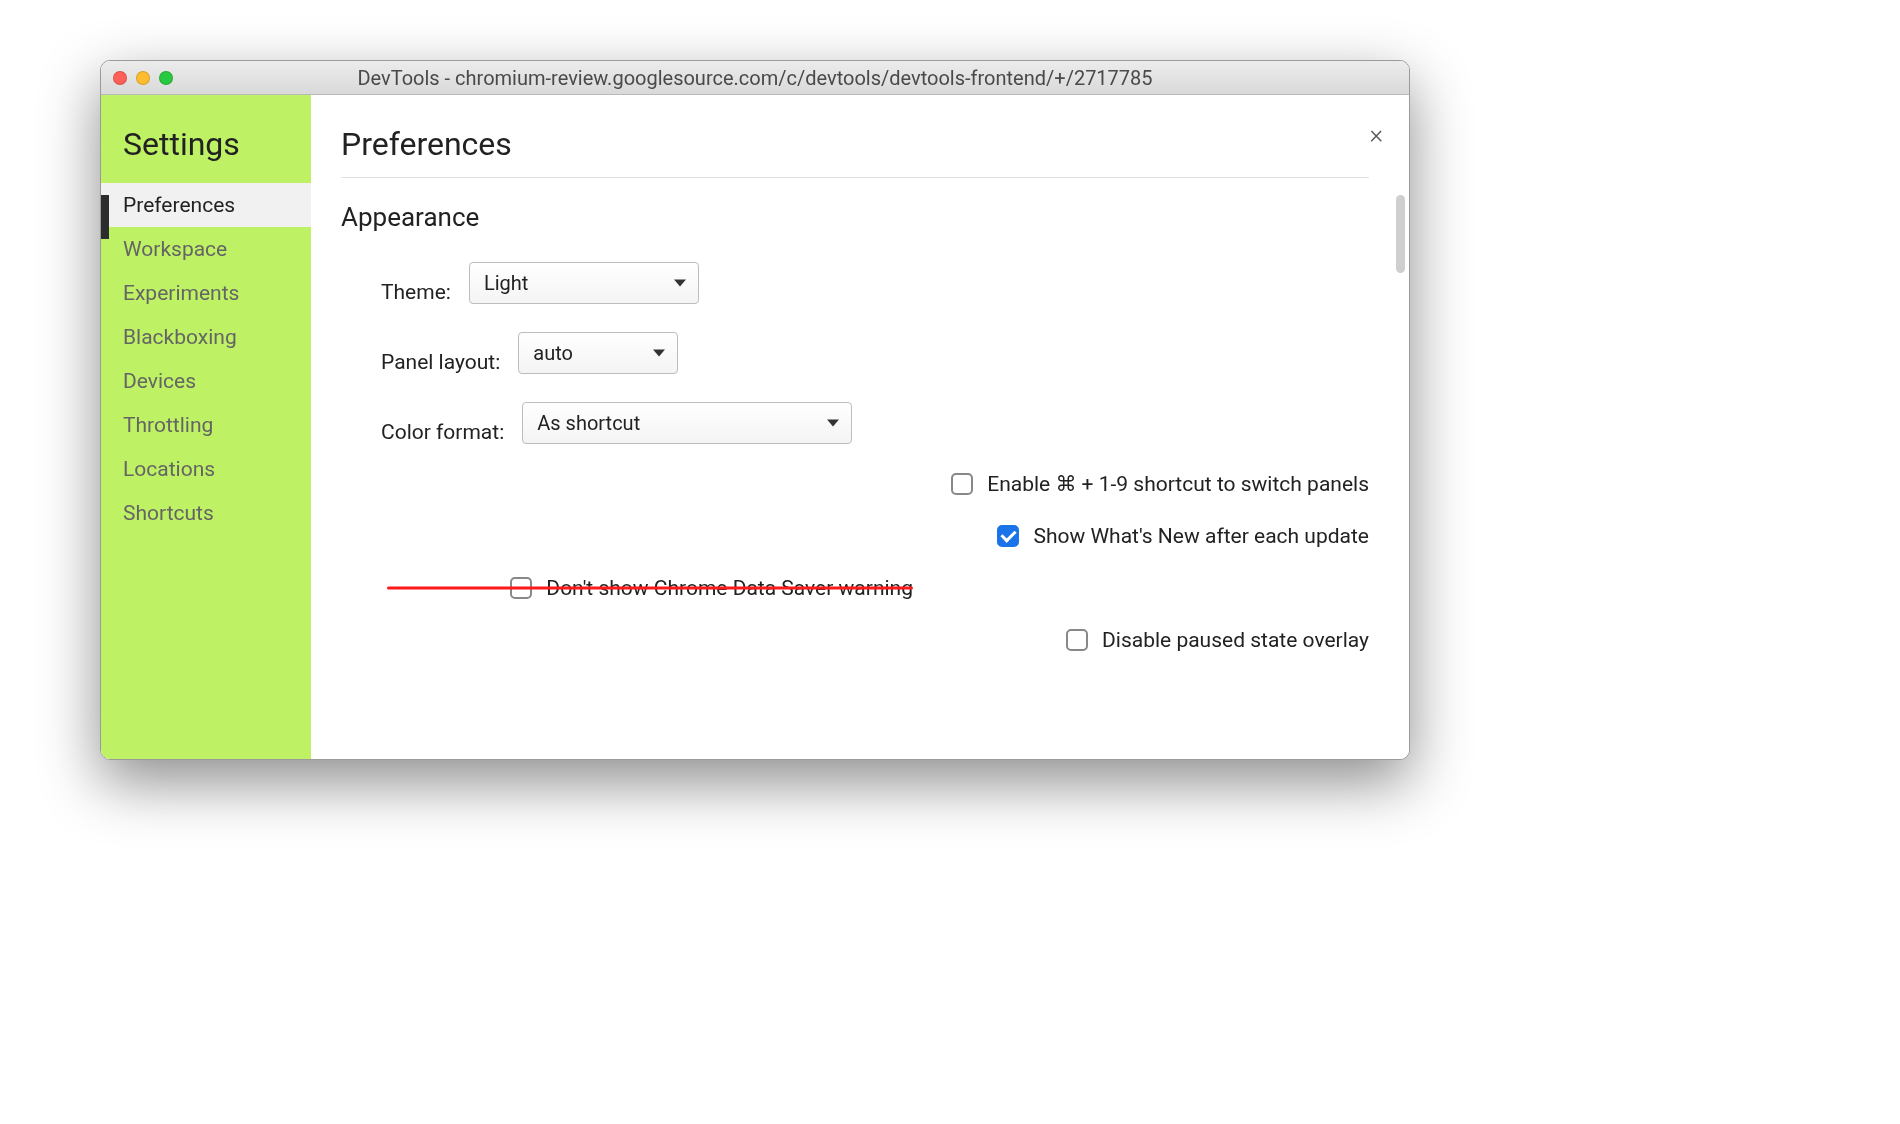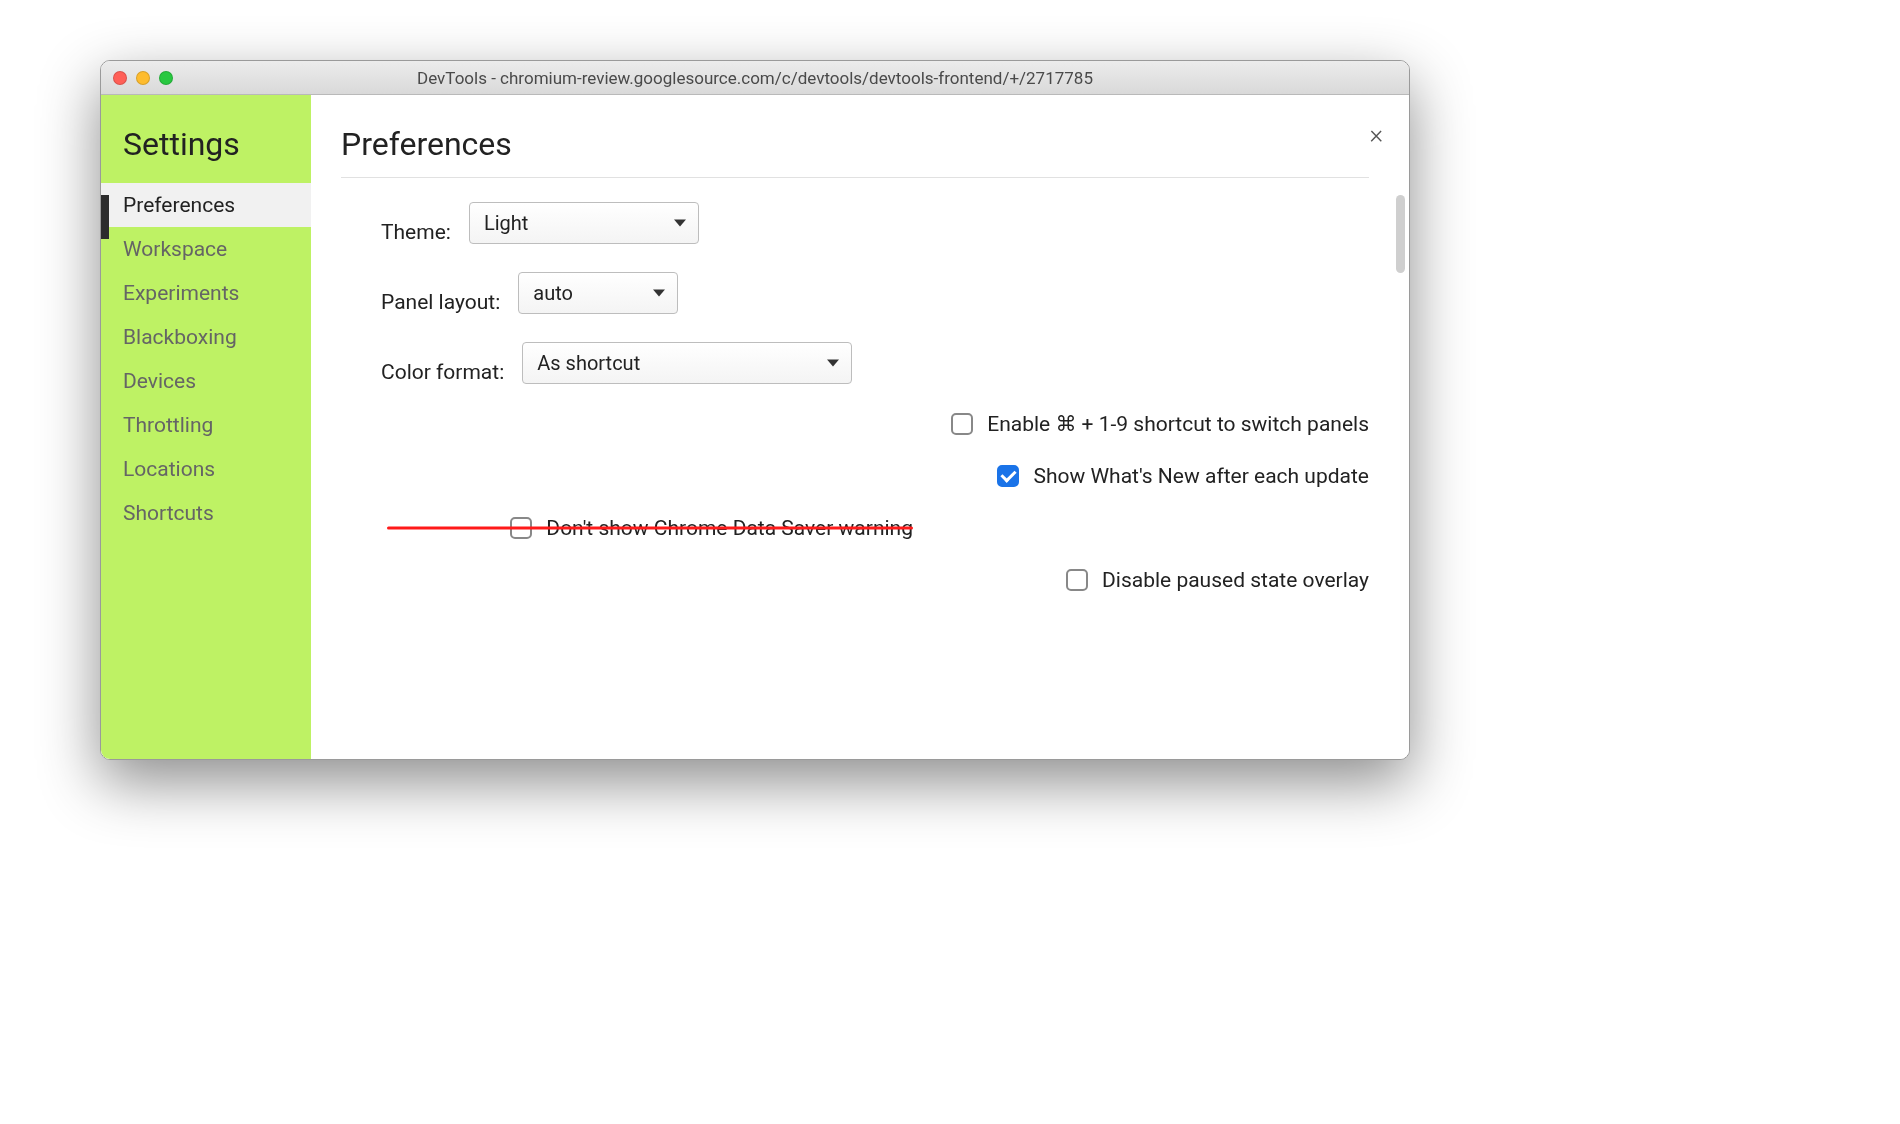--- a/index.html
+++ b/index.html
@@ -53,21 +53,21 @@
     width: 14px; height: 14px; border-radius: 50%;
     border: 0.5px solid rgba(0,0,0,0.15);
   }
   .dot.red { background:#ff5f57; }
   .dot.yellow { background:#febc2e; }
   .dot.green { background:#28c840; }
   .titlebar .title {
     position: absolute;
     left: 0; right: 0;
     text-align: center;
-    font-size: 17px;
+    font-size: 20px;
     color: #4a4a4a;
     font-weight: 400;
     pointer-events: none;
   }
   .content {
     flex: 1 1 auto;
     display: flex;
     position: relative;
     background: #ffffff;
     overflow: hidden;
@@ -262,20 +262,21 @@
           <li>Devices</li>
           <li>Throttling</li>
           <li>Locations</li>
           <li>Shortcuts</li>
         </ul>
       </div>
 
       <div class="main">
         <h1>Preferences</h1>
         <hr class="divider">
+        <div class="section-title">Appearance</div>
 
         <div class="field-row">
           <label>Theme:</label>
           <div class="select" style="width:230px;">
             <span>Light</span>
             <span class="caret"></span>
           </div>
         </div>
 
         <div class="field-row">

